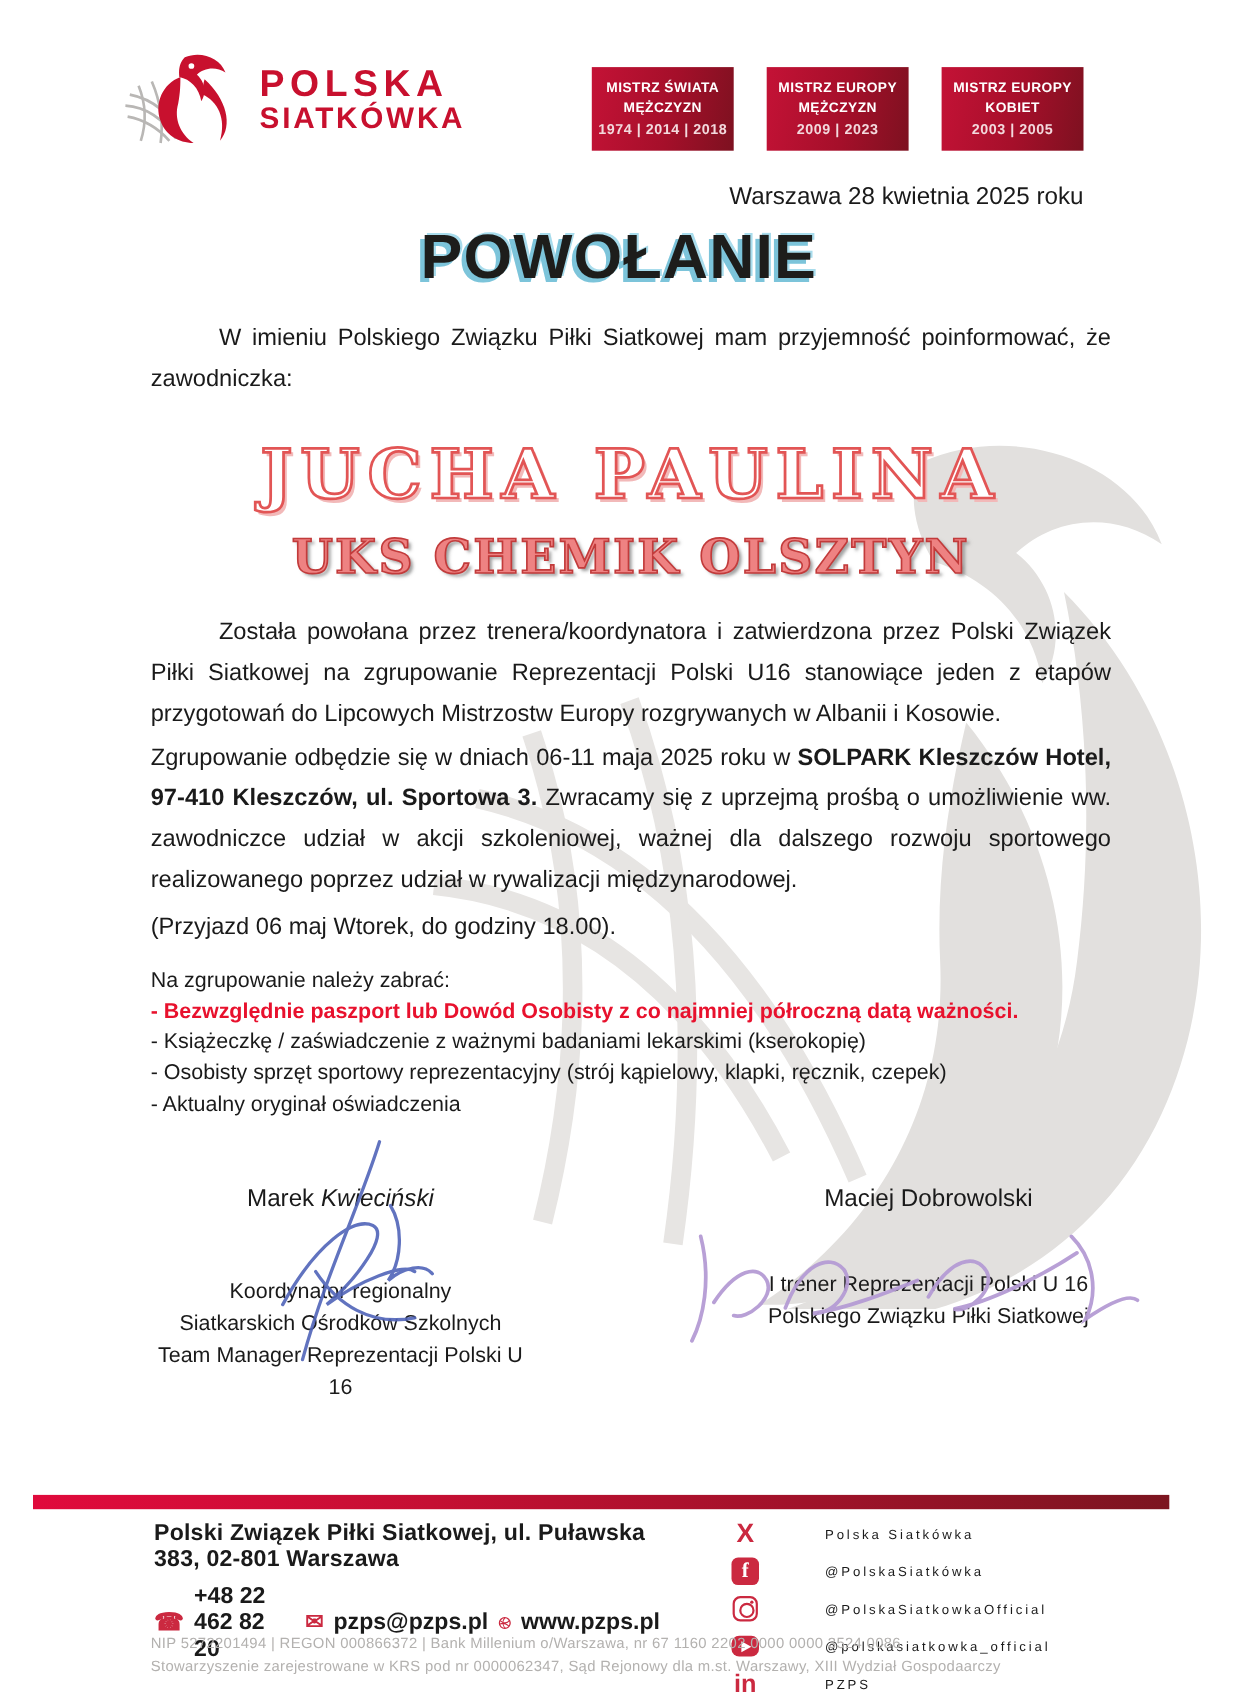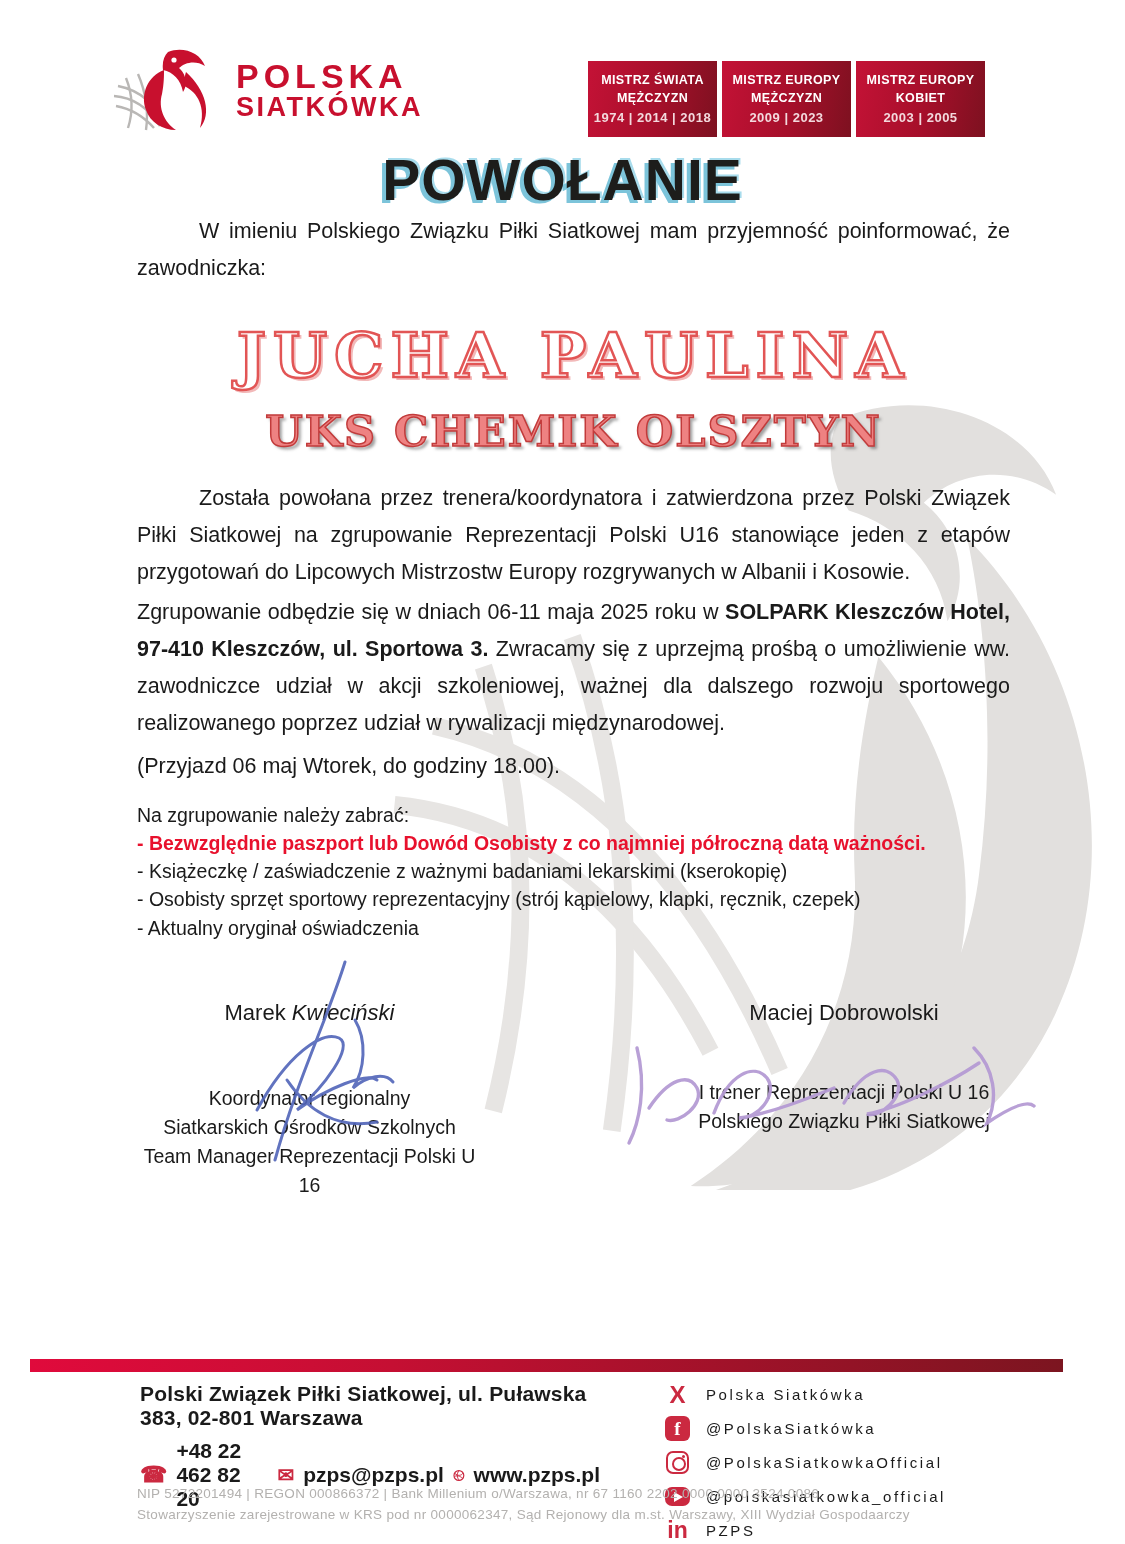--- a/index.html
+++ b/index.html
@@ -11,39 +11,39 @@
   }
   
   .watermark { position:absolute; top:400px; left:370px; width:760px; height:790px; z-index:0; pointer-events:none; }
   
   .header { position:relative; z-index:2; display:flex; justify-content:space-between; align-items:center; padding:44px 140px 0 112px; }
   .logo { display:flex; align-items:center; gap:14px; }
   .logo-mark { width:110px; height:86px; }
   .logo-text { line-height:1.02; font-weight:700; color:#c8102e; letter-spacing:5px; }
   .logo-text .l1 { font-size:34px; }
   .logo-text .l2 { font-size:27px; letter-spacing:2.5px; }
-  .badges { display:flex; gap:5px; margin-top:17px; }
+  .badges { display:flex; gap:30px; margin-top:17px; }
   .badge {
     width:129px; height:76px; color:#ffffff; text-align:center;
     background:linear-gradient(100deg,#c41236 0%,#a50f2a 55%,#7d1120 100%);
     display:flex; flex-direction:column; justify-content:center; gap:2px;
     padding:4px 2px;
   }
   .badge .bt { font-size:12.5px; font-weight:700; letter-spacing:.4px; line-height:1.25; }
   .badge .by { font-size:13px; font-weight:600; color:#f3d9dd; letter-spacing:.5px; margin-top:2px; }
   
   .dateline { position:relative; z-index:2; text-align:right; padding:28px 140px 0 0; font-size:22px; }
   .doc-title {
     position:relative; z-index:2; text-align:center; margin-top:10px;
     font-size:57px; font-weight:800; letter-spacing:1px; color:#1d1d1b;
     text-shadow:-4px 3px 0 #7cc4da, 2px -2px 0 #a8dcec;
   }
   
   .content { position:relative; z-index:2; padding:0 115px 0 137px; }
-  .intro { font-size:21.5px; line-height:1.72; text-align:justify; text-indent:62px; }
+  .intro { margin-top:22px; font-size:21.5px; line-height:1.72; text-align:justify; text-indent:62px; }
   .player-name {
     margin-top:32px; text-align:center; font-family:"DejaVu Serif", serif;
     font-size:62px; font-weight:700; letter-spacing:7px; color:#ffffff;
     -webkit-text-stroke:2.5px #e25555;
     text-shadow:3px 3px 0 #f2b9b9;
     white-space:nowrap;
   }
   .club-name {
     margin-top:14px; text-align:center; font-family:"DejaVu Serif", serif;
     font-size:43px; font-weight:700; letter-spacing:2px; color:#ee8282;
@@ -76,21 +76,21 @@
     background:linear-gradient(90deg,#e00a3c 0%, #c50f33 35%, #7c1520 100%);
   }
   .footer { position:absolute; z-index:2; left:0; right:0; top:1382px; display:flex; }
   .footer-left { padding-left:140px; width:600px; }
   .f-address { font-size:21px; font-weight:700; letter-spacing:.2px; }
   .f-contact { margin-top:9px; font-size:21px; font-weight:700; display:flex; align-items:center; gap:9px; }
   .f-ico { color:#cb2940; font-size:22px; line-height:1; }
   .globe-ico { width:21px; height:21px; }
   .footer-social { padding-left:65px; }
   .social-row { display:flex; align-items:center; gap:16px; margin-bottom:9px; height:25px; }
-  .social-label { font-size:15px; letter-spacing:2.6px; font-weight:500; color:#1a1a1a; }
+  .social-label { font-size:12px; letter-spacing:2.6px; font-weight:500; color:#1a1a1a;margin-left:44px; }
   .sico { width:25px; height:25px; display:flex; align-items:center; justify-content:center; flex:0 0 25px; }
   .sico-x { color:#cb2940; font-weight:800; font-size:24px; }
   .sico-fb { background:#cb2940; border-radius:6px; color:#fff; font-weight:700; font-size:19px; font-family:"Liberation Serif",serif; }
   .sico-ig { border:2.5px solid #cb2940; border-radius:7px; position:relative; width:23px; height:23px; }
   .sico-ig::before { content:""; position:absolute; top:4px; left:4px; width:10px; height:10px; border:2.5px solid #cb2940; border-radius:50%; }
   .sico-ig::after { content:""; position:absolute; top:1.5px; right:2px; width:3px; height:3px; background:#cb2940; border-radius:50%; }
   .sico-yt { background:#cb2940; border-radius:7px; position:relative; height:19px; }
   .sico-yt::before { content:""; position:absolute; left:9px; top:4.5px; border-left:9px solid #fff; border-top:5px solid transparent; border-bottom:5px solid transparent; }
   .sico-in { color:#cb2940; font-weight:800; font-size:23px; letter-spacing:0; }
   .legal { position:absolute; z-index:2; left:137px; top:1484px; font-size:13.5px; color:#b3b1af; line-height:1.55; letter-spacing:.3px; }
@@ -148,20 +148,21 @@
         <div class="by">2009 | 2023</div>
       </div>
       <div class="badge">
         <div class="bt">MISTRZ EUROPY</div>
         <div class="bt">KOBIET</div>
         <div class="by">2003 | 2005</div>
       </div>
     </div>
   </div>
 
+  <div class="dateline">Warszawa 28 kwietnia 2025 roku</div>
 
   <div class="doc-title">POWOŁANIE</div>
 
   <div class="content">
     <p class="intro">W imieniu Polskiego Związku Piłki Siatkowej mam przyjemność poinformować, że zawodniczka:</p>
 
     <div class="player-name">JUCHA PAULINA</div>
     <div class="club-name">UKS CHEMIK OLSZTYN</div>
 
     <p class="body-para p1">Została powołana przez trenera/koordynatora i zatwierdzona przez Polski Związek Piłki Siatkowej na zgrupowanie Reprezentacji Polski U16 stanowiące jeden z etapów przygotowań do Lipcowych Mistrzostw Europy rozgrywanych w Albanii i Kosowie.</p>

